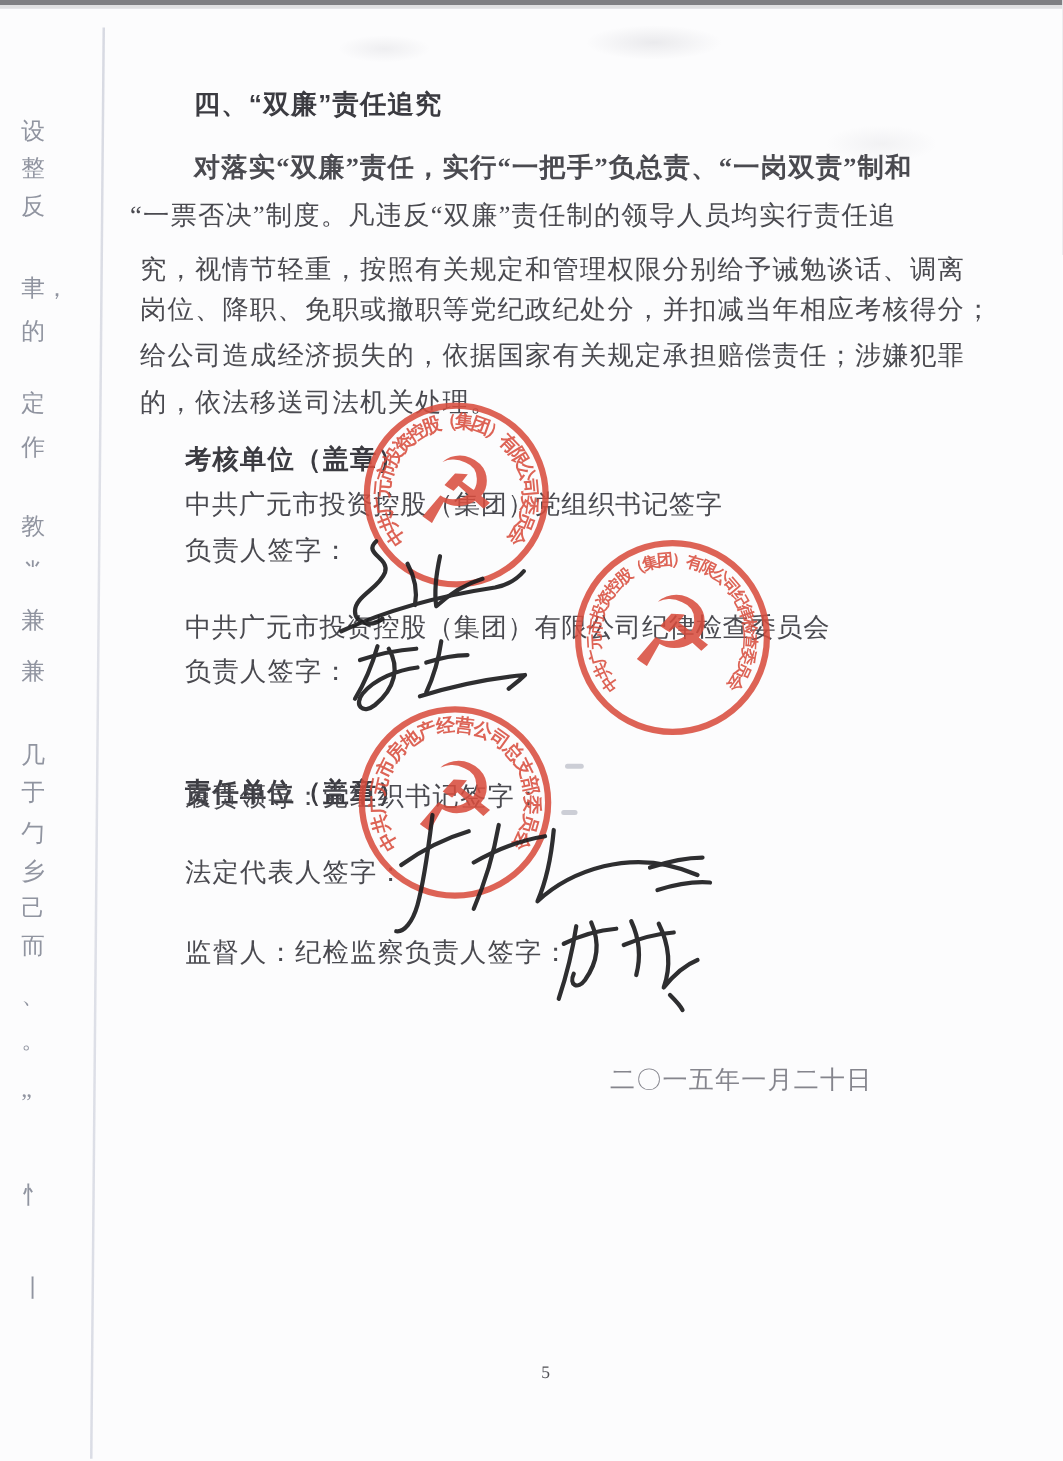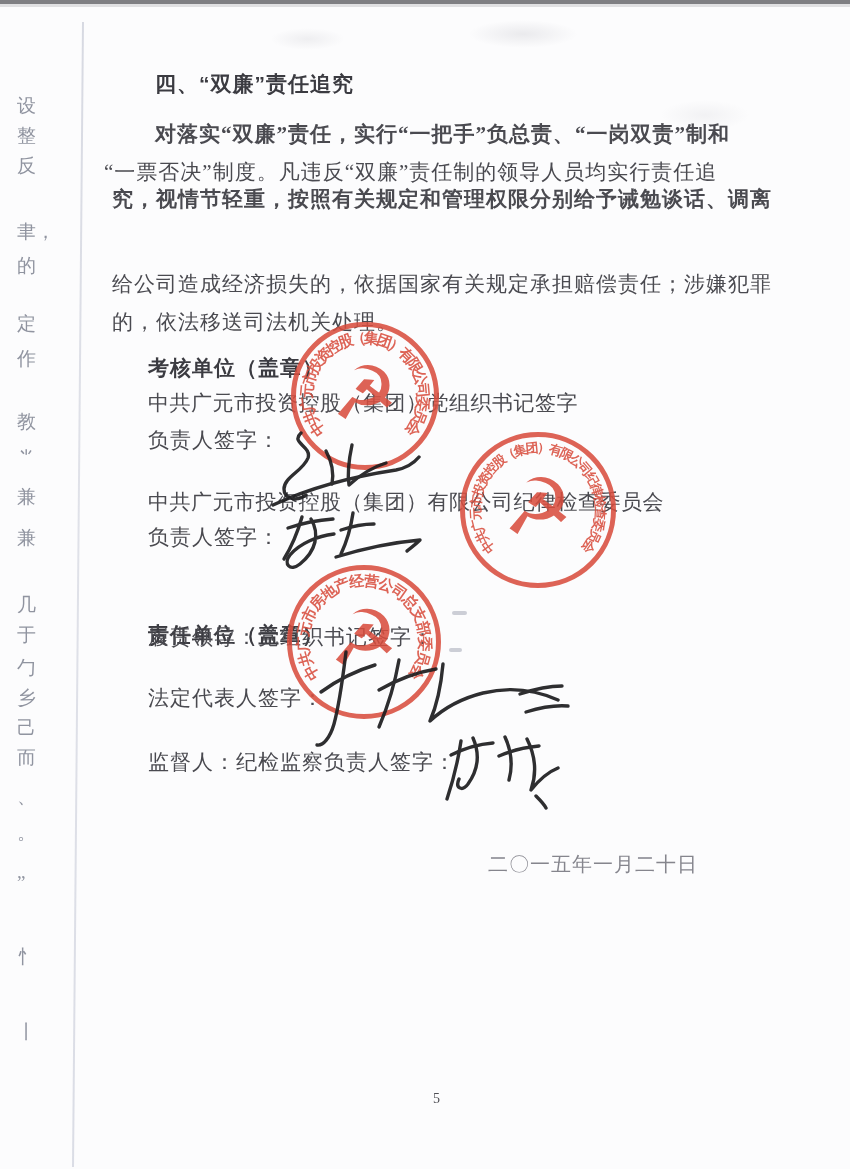--- a/index.html
+++ b/index.html
@@ -73,21 +73,22 @@
       <span class="bleed-char" style="top: 787px;">、</span>
       <span class="bleed-char" style="top: 823px;">。</span>
       <span class="bleed-char" style="top: 873px;">”</span>
       <span class="bleed-char" style="top: 947px;">忄</span>
       <span class="bleed-char" style="top: 1022px;">丨</span>
     </div>
 
   <div class="t hei" style="left:155px;top:72px;">四、“双廉”责任追究</div>
   <div class="t" style="left:155px;top:123px;font-weight:bold;">对落实“双廉”责任，实行“一把手”负总责、“一岗双责”制和</div>
   <div class="t" style="left:104px;top:161px;">“一票否决”制度。凡违反“双廉”责任制的领导人员均实行责任追</div>
-  <div class="t" style="left:112px;top:188px;font-weight:bold;">究，视情节轻重，按照有关规定和管理权限分别给予诫勉谈话、调离</div>
+  <div class="t" style="left:112px;top:204px;">究，视情节轻重，按照有关规定和管理权限分别给予诫勉谈话、调离</div>
+  <div class="t" style="left:112px;top:236px;">岗位、降职、免职或撤职等党纪政纪处分，并扣减当年相应考核得分；</div>
   <div class="t" style="left:112px;top:273px;">给公司造成经济损失的，依据国家有关规定承担赔偿责任；涉嫌犯罪</div>
   <div class="t" style="left:112px;top:311px;">的，依法移送司法机关处理。</div>
 
   <div class="t hei" style="left:148px;top:356px;">考核单位（盖章）</div>
   <div class="t" style="left:148px;top:392px;letter-spacing:0.5px;">中共广元市投资控股（集团）党组织书记签字</div>
   <div class="t" style="left:148px;top:429px;">负责人签字：</div>
   <div class="t" style="left:148px;top:491px;letter-spacing:0.5px;">中共广元市投资控股（集团）有限公司纪律检查委员会</div>
   <div class="t" style="left:148px;top:526px;">负责人签字：</div>
 
   <div class="t hei" style="left:148px;top:623px;">责任单位（盖章）</div>

